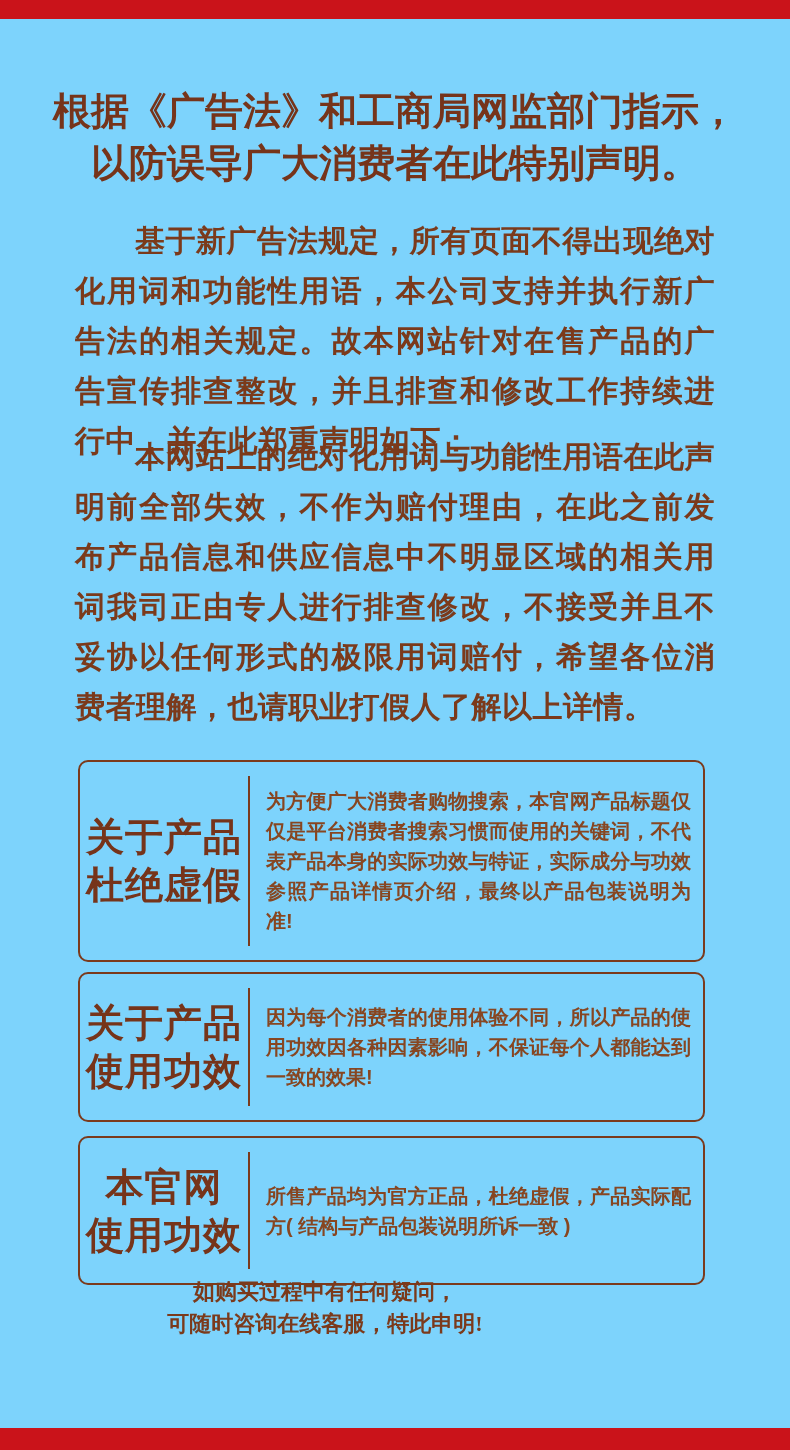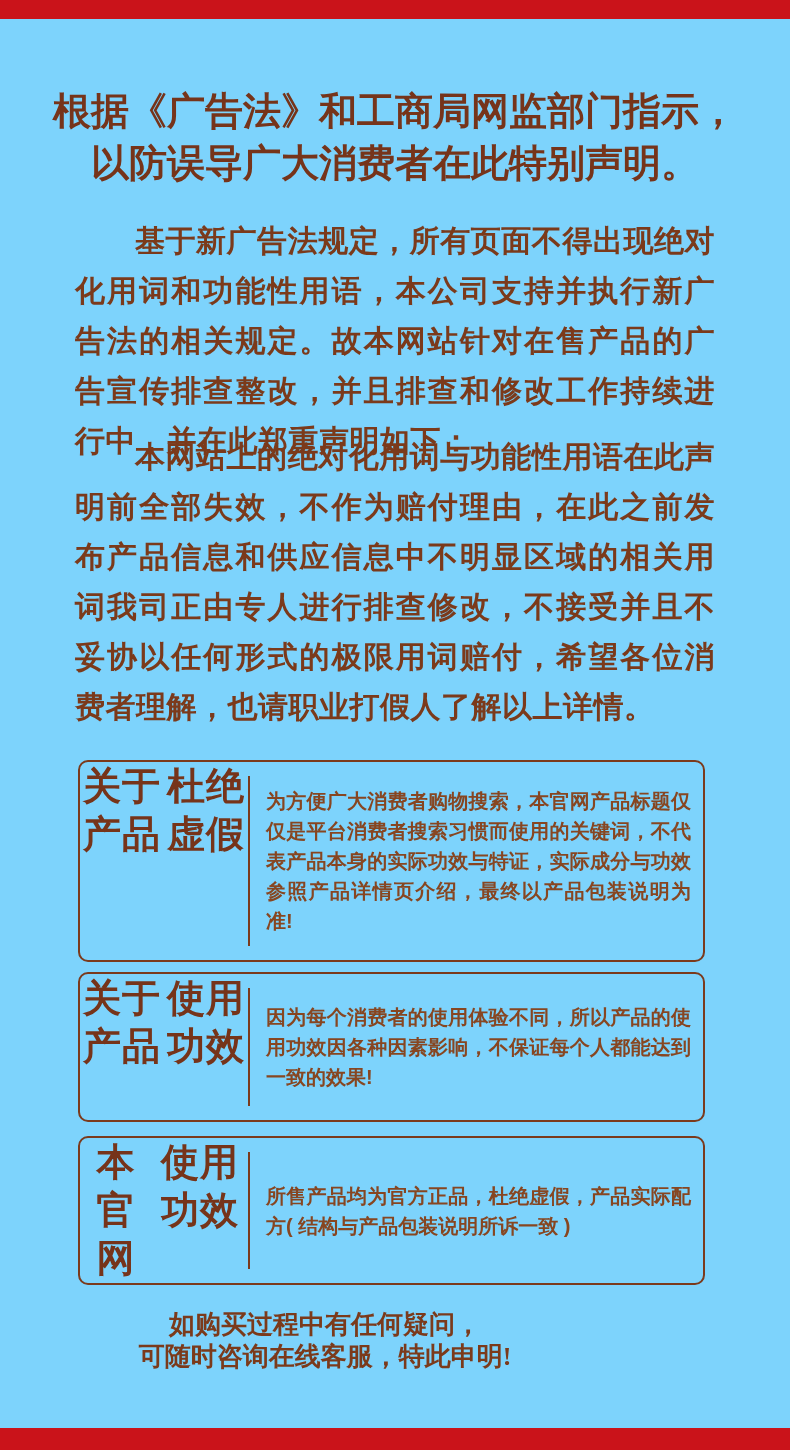--- a/index.html
+++ b/index.html
@@ -65,21 +65,21 @@
     box-sizing: border-box;
   }
   .box-1 { top: 760px; height: 202px; }
   .box-2 { top: 972px; height: 150px; }
   .box-3 { top: 1136px; height: 149px; }
 
   .box-label {
     width: 168px;
     flex: 0 0 168px;
     display: flex;
-    flex-direction: row;
+    flex-direction: column;
     justify-content: center;
     text-align: center;
     font-size: 38px;
     line-height: 48px;
     font-weight: bold;
     color: #76341a;
     letter-spacing: 1px;
   }
   .box-label span { display: block; }
 
@@ -97,25 +97,25 @@
     font-family: "Liberation Sans", sans-serif;
     font-size: 20px;
     line-height: 30px;
     font-weight: bold;
     color: #874621;
     text-align: justify;
   }
 
   .footer {
     position: absolute;
-    top: 1309px;
+    top: 1276px;
     left: 0;
     width: 650px;
     text-align: center;
-    font-size: 26px;
+    font-size: 22px;
     line-height: 32px;
     font-weight: bold;
     color: #7b3a1b;
   }
   .footer span { display: block; }
 </style>
 </head>
 <body>
 
 <div class="page">

